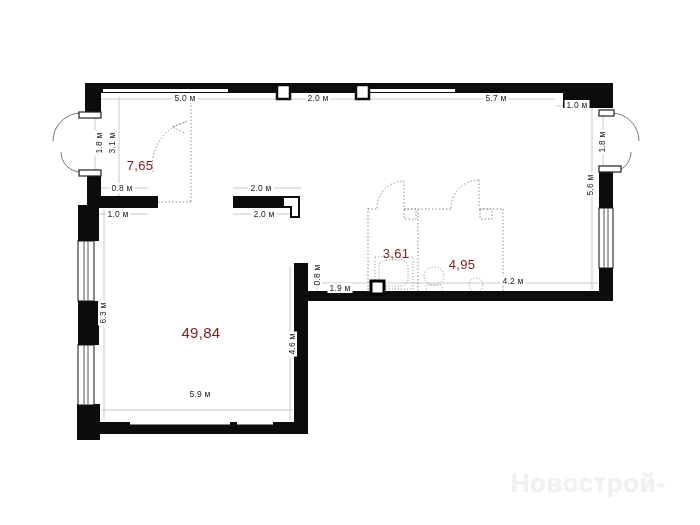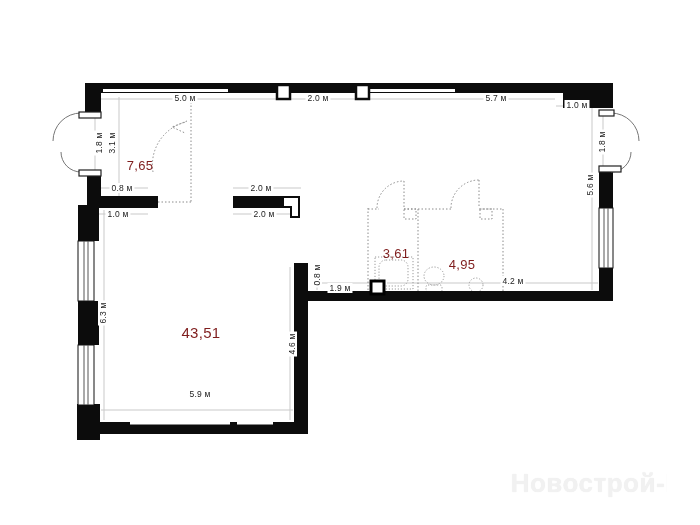--- a/index.html
+++ b/index.html
@@ -164,17 +164,17 @@
   <span class="lbl dim" style="left:340px;top:272px;margin-top:16px;">1.9 м</span>
   <span class="lbl dim" style="left:513px;top:281px;">4.2 м</span>
   <span class="lbl dim rot" style="left:602px;top:142px;">1.8 м</span>
   <span class="lbl dim rot" style="left:590px;top:185px;">5.6 м</span>
   <span class="lbl dim rot" style="left:292px;top:344px;">4.6 м</span>
   <span class="lbl dim" style="left:200px;top:394px;">5.9 м</span>
 
   <span class="lbl room" style="left:140px;top:145px;">7,65</span>
   <span class="lbl room" style="left:396px;top:233px;">3,61</span>
   <span class="lbl room" style="left:462px;top:244px;text-align:center;">4,95</span>
-  <span class="lbl room room-lg" style="left:201px;top:312px;">43,51</span>
+  <span class="lbl room room-lg" style="left:201px;top:312px;">49,84</span>
 
   <span class="lbl watermark" style="left:599px;top:483px;">Новострой-М</span>
 
 </div>
 
 </body></html>

